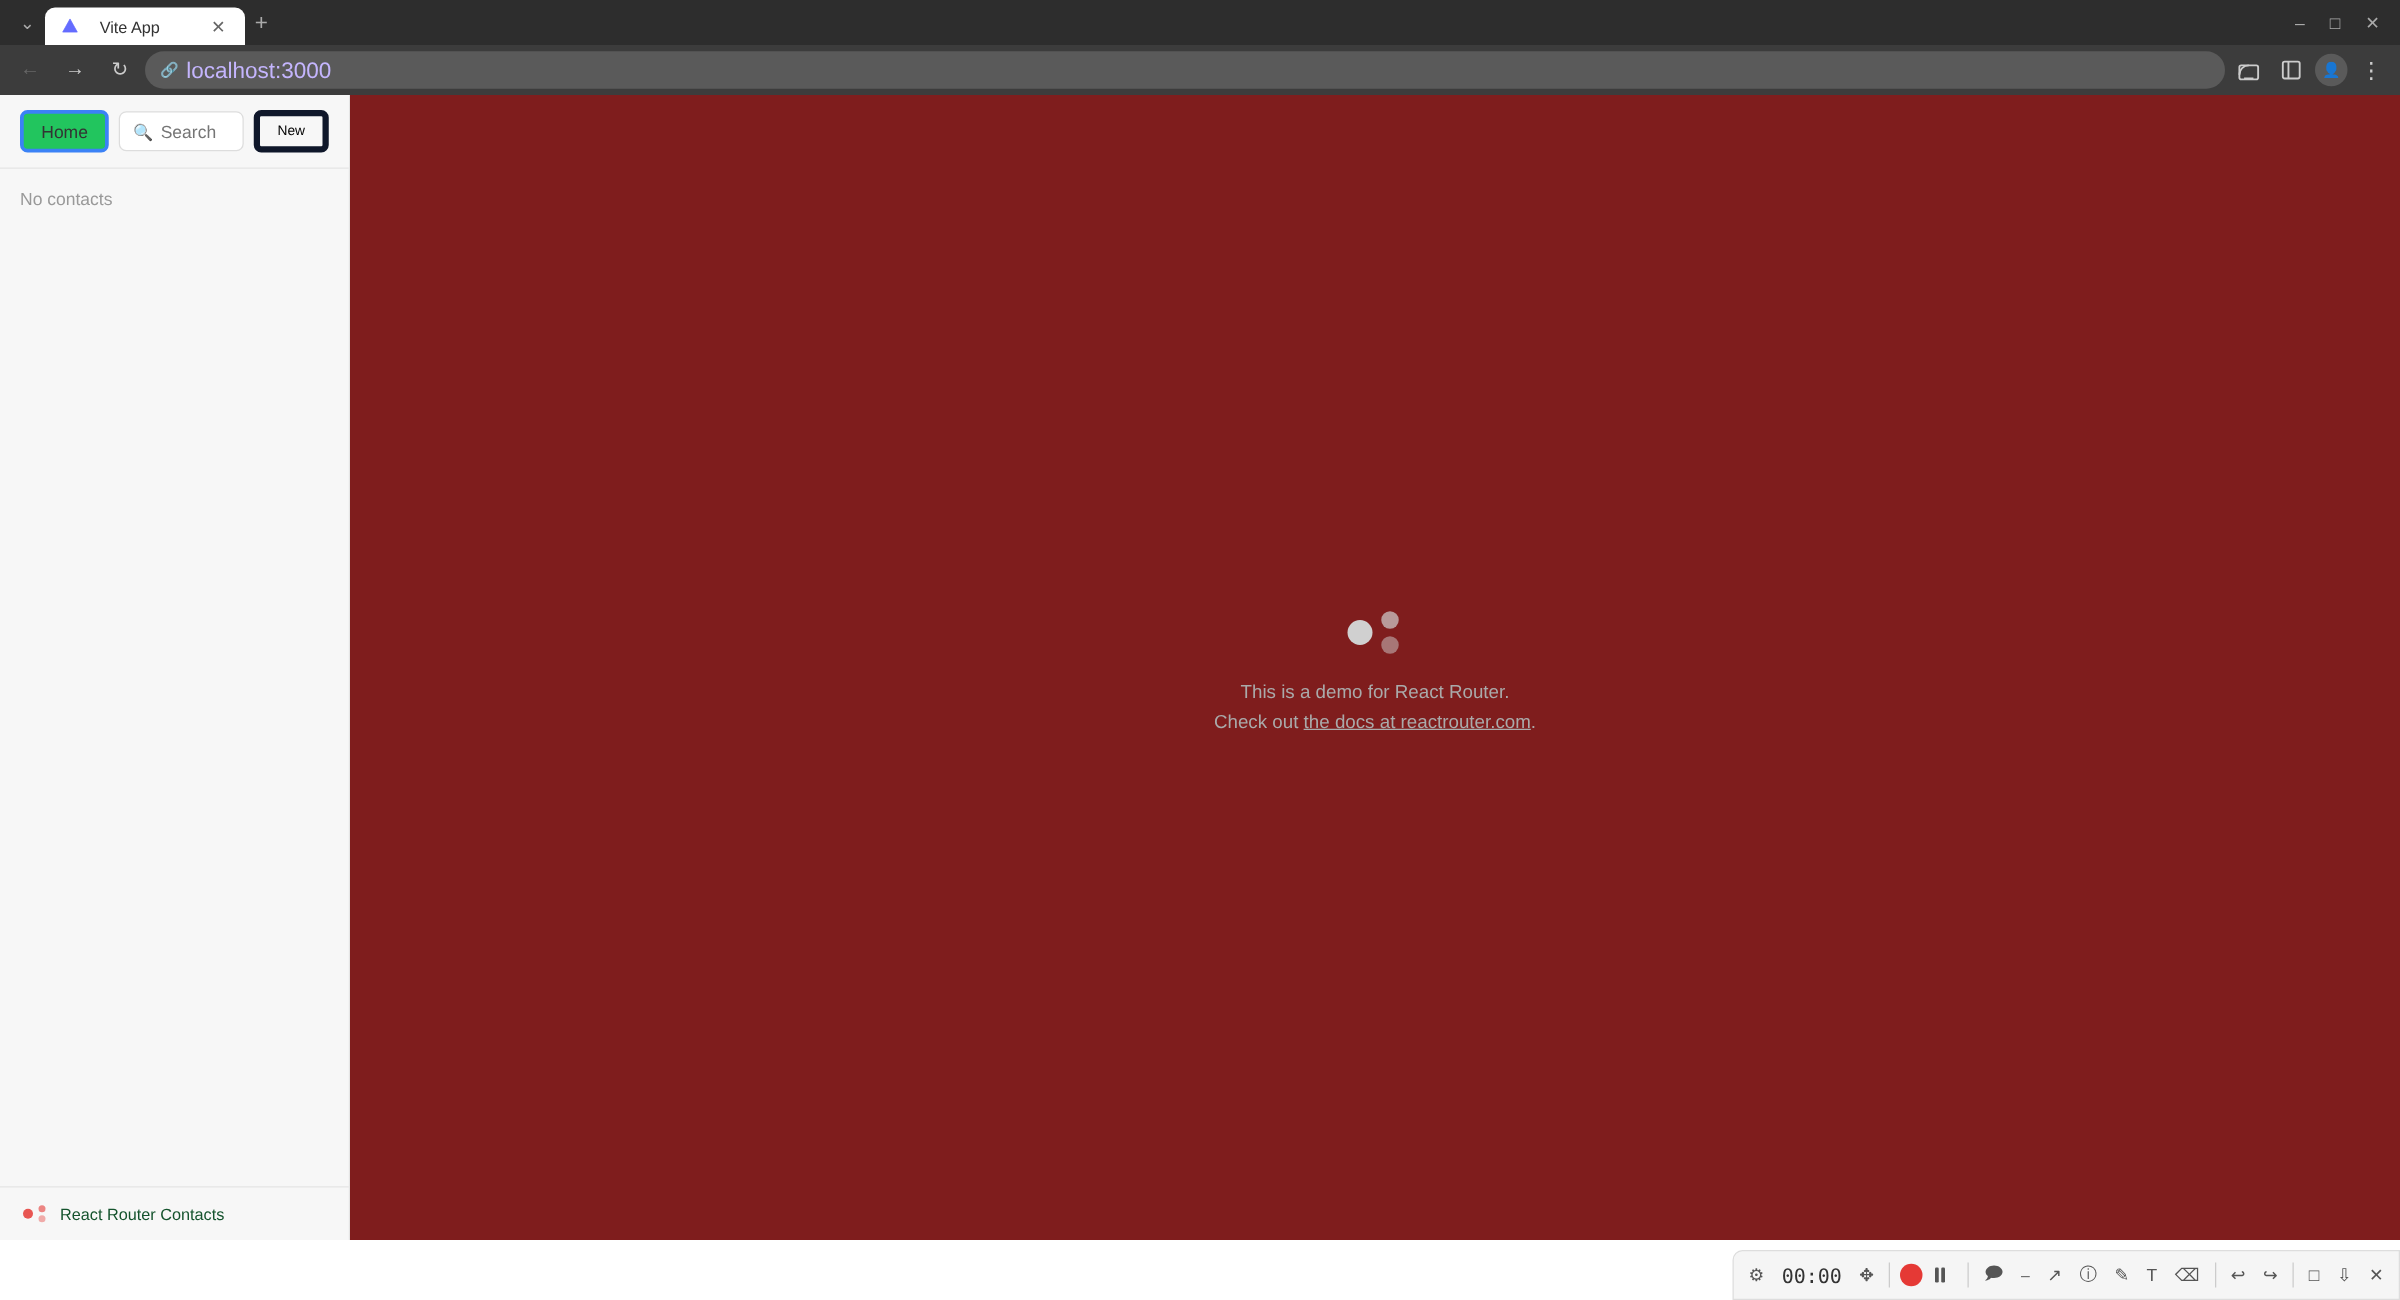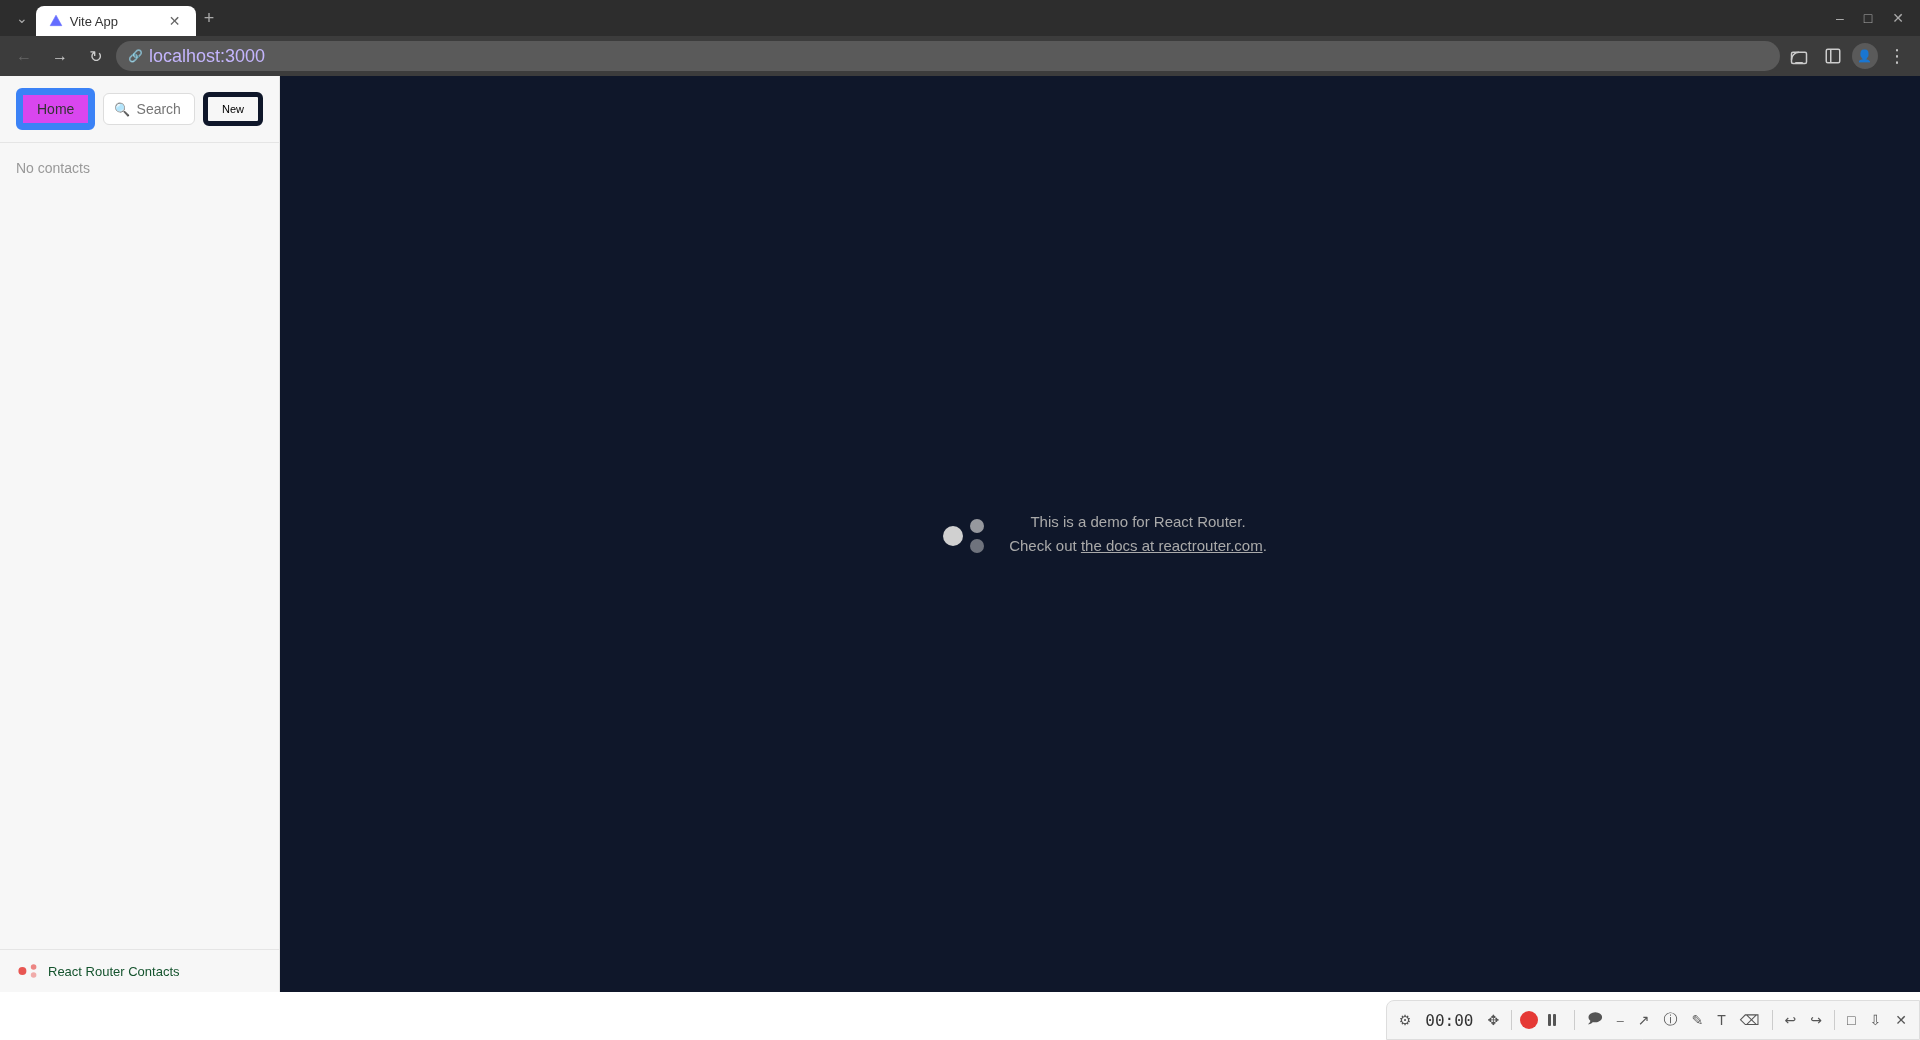--- a/index.html
+++ b/index.html
@@ -31,21 +31,21 @@
     }
     .tab {
       display: flex;
       align-items: center;
       background: #fff;
       color: #333;
       height: 30px;
       padding: 0 12px;
       border-radius: 8px 8px 0 0;
       font-size: 13px;
-      gap: 6px;
+      gap: 16px;
       min-width: 160px;
       max-width: 240px;
     }
     .tab .tab-favicon {
       width: 16px;
       height: 16px;
       display: flex;
       align-items: center;
       justify-content: center;
     }
@@ -164,22 +164,22 @@
     }
     .sidebar-header {
       display: flex;
       align-items: center;
       padding: 12px 16px;
       gap: 8px;
       border-bottom: 1px solid #e5e5e5;
       background: #f7f7f7;
     }
     .home-btn {
-      background: #d946ef;
-      border: 7px solid #3b82f6;
+      background: #22c55e;
+      border: 3px solid #3b82f6;
       border-radius: 6px;
       padding: 6px 14px;
       font-size: 14px;
       font-weight: 500;
       color: #333;
       cursor: pointer;
       text-align: center;
     }
     .search-input-container {
       display: flex;
@@ -237,22 +237,23 @@
       color: #14532d;
       font-weight: 500;
     }
 
     
     .main-content {
       flex: 1;
       display: flex;
       align-items: center;
       justify-content: center;
+      flex-direction: column;
       gap: 12px;
-      background: #0f172a;
+      background: #7f1d1d;
     }
     .react-router-logo {
       display: flex;
       align-items: center;
       justify-content: center;
       margin-bottom: 4px;
     }
     .demo-text {
       color: #aaa;
       font-size: 15px;

